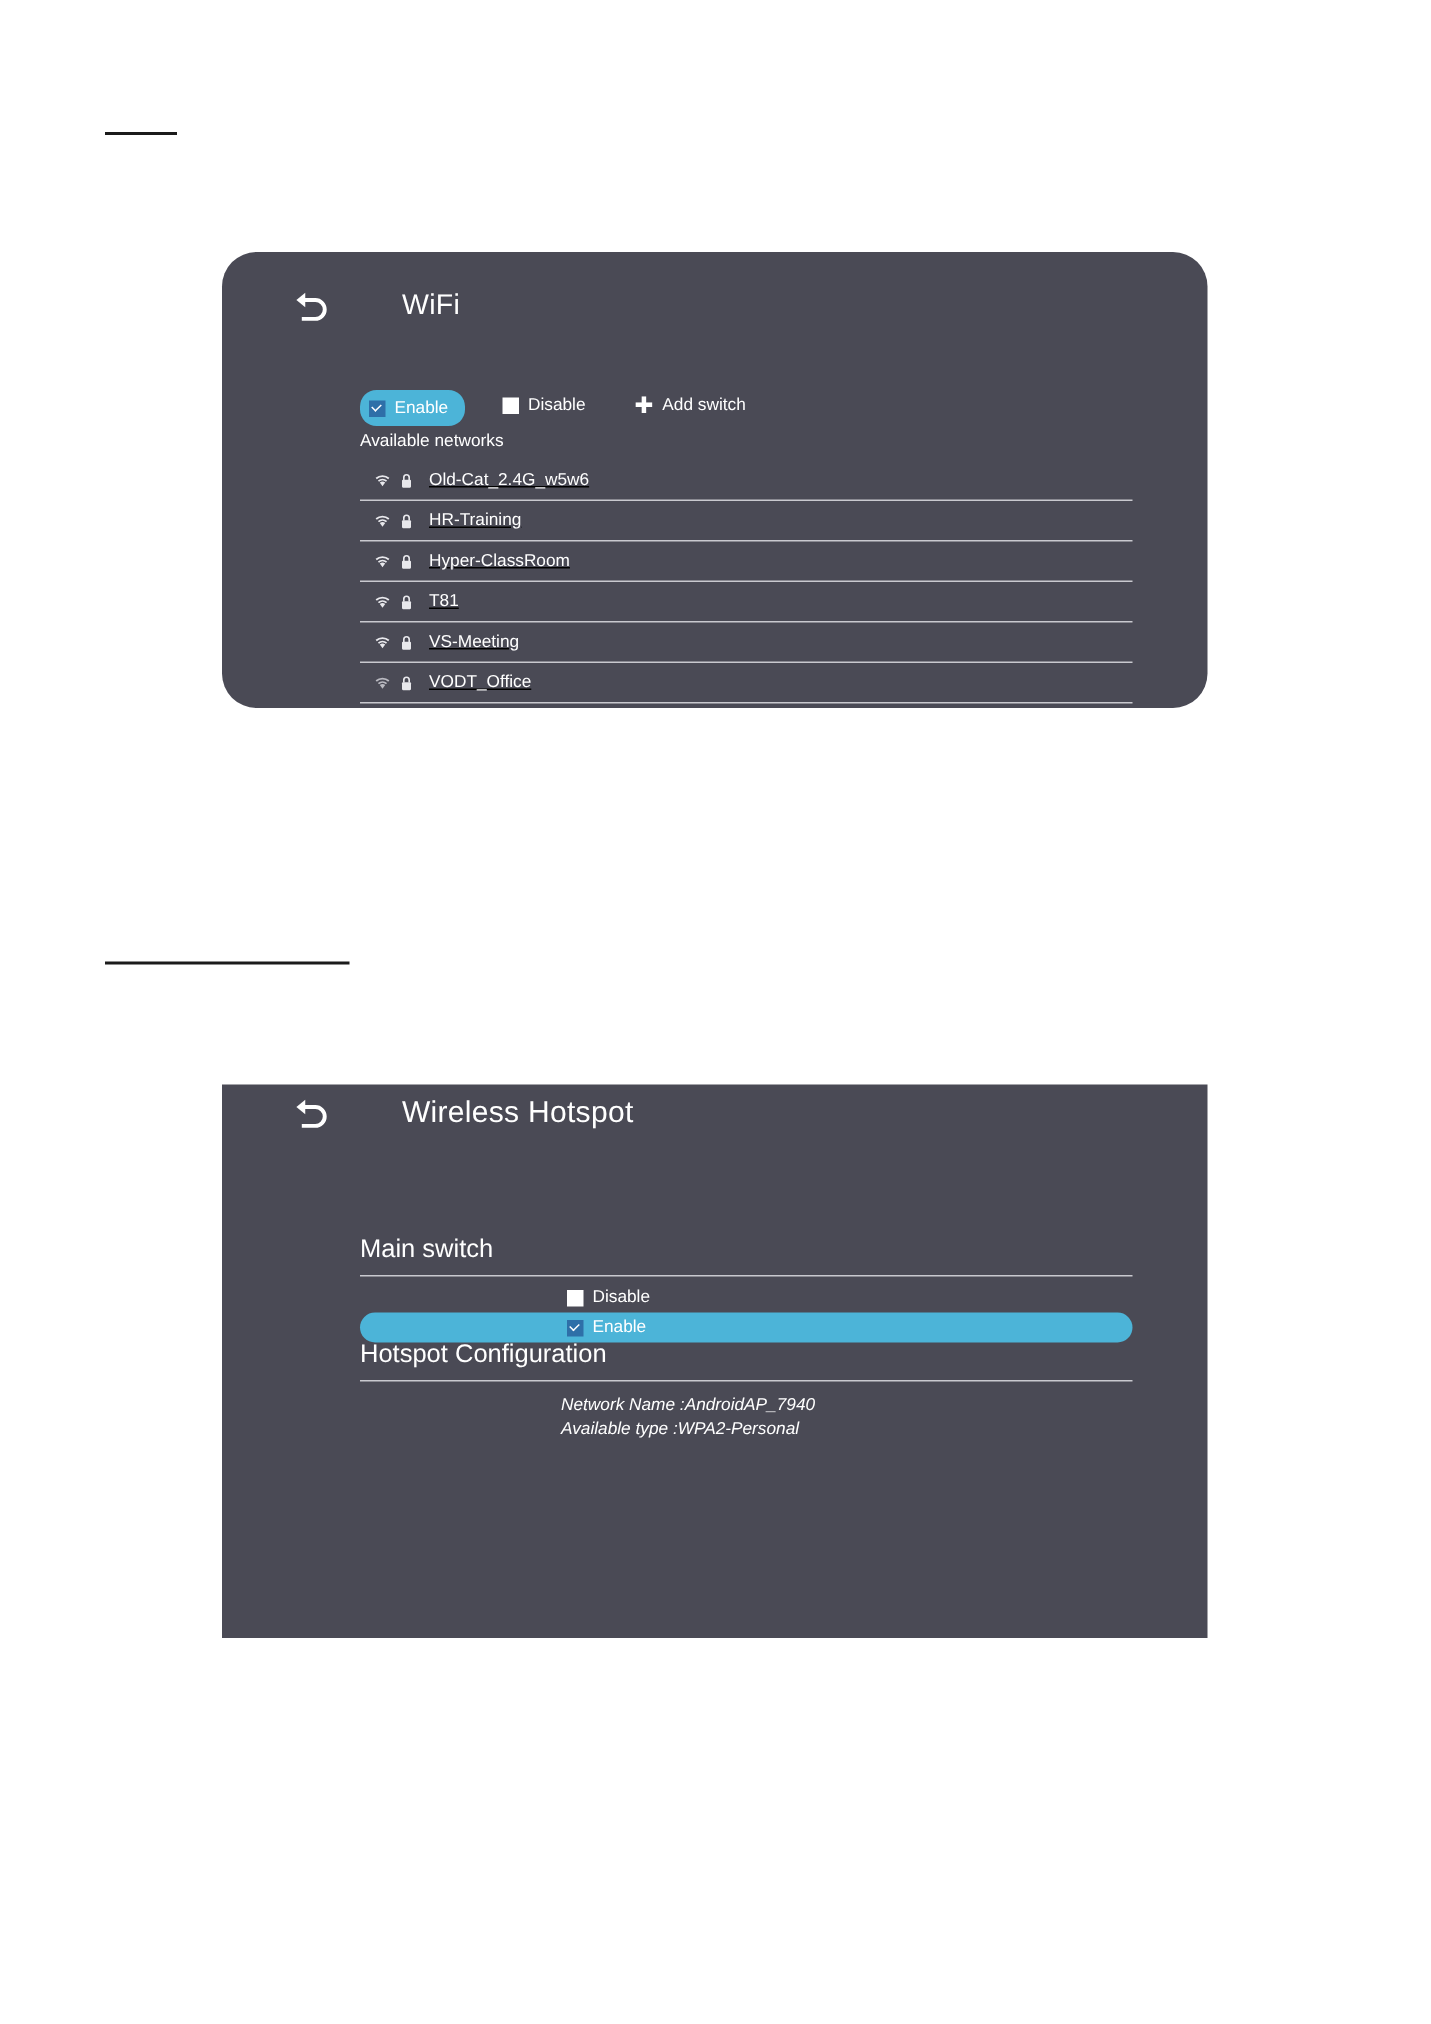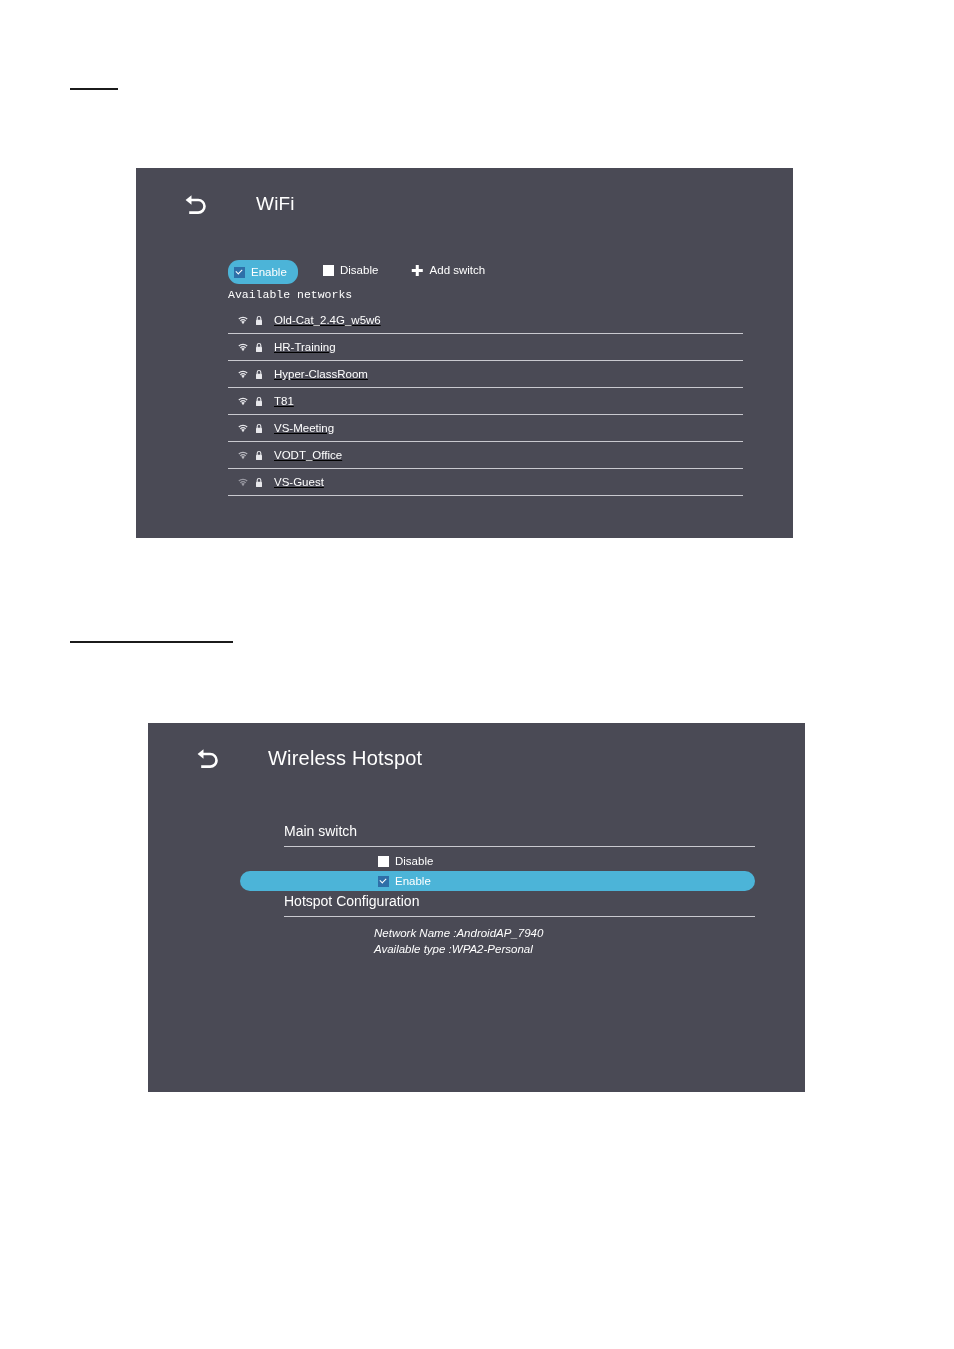--- a/index.html
+++ b/index.html
@@ -23,21 +23,21 @@
   }
   #rule-top  { left: 70px; top: 88px;  width: 48px; }
   #rule-mid  { left: 70px; top: 641px; width: 163px; }
 
   
   .panel {
     position: absolute;
     background: #4a4a55;
     overflow: hidden;
   }
-  #wifi-panel    { left: 136px; top: 168px; width: 657px; height: 370px; }
+  #wifi-panel    { left: 148px; top: 168px; width: 657px; height: 304px; border-radius: 23px; }
   #hotspot-panel { left: 148px; top: 723px; width: 657px; height: 369px; }
 
   
   .panel-header {
     position: absolute;
     display: flex;
     align-items: center;
   }
   .back-icon {
     width: 30px;
@@ -114,21 +114,20 @@
     margin-right: 6px;
     font-weight: 400;
     display: inline-block;
   }
 
   .section-label {
     position: absolute;
     color: #ffffff;
     font-size: 11.5px;
     white-space: nowrap;
-    font-family: Liberation Mono, monospace;
   }
   #available-networks-label { left: 92px; top: 120px; }
 
   .net-list {
     position: absolute;
     left: 92px;
     top: 139px;
     width: 515px;
     text-decoration: underline;
   }
@@ -151,35 +150,34 @@
   .wifi-icon { width: 12px; height: 10px; display: block; }
   .lock-icon { width: 8px;  height: 11px; display: block; }
   .net-name {
     color: #ffffff;
     font-size: 11.5px;
     white-space: nowrap;
     padding-left: 8px;
   }
 
   
-  #hotspot-header { left: 45px; top: 20px; }
+  #hotspot-header { left: 45px; top: 4px; }
   #hotspot-header .panel-title { margin-left: 45px; font-size: 20px; }
 
   .hs-section {
     position: absolute;
     left: 92px;
     width: 515px;
   }
   .hs-heading {
     color: #ffffff;
-    font-size: 14px;
+    font-size: 17px;
     padding-bottom: 7px;
     border-bottom: 1px solid #c9c9cf;
     white-space: nowrap;
-    margin-left: 44px;
   }
   #hs-main-switch { top: 100px; }
   #hs-config      { top: 170px; }
 
   .opt-row {
     height: 20px;
     display: flex;
     align-items: center;
     padding-left: 138px;
     box-sizing: border-box;

